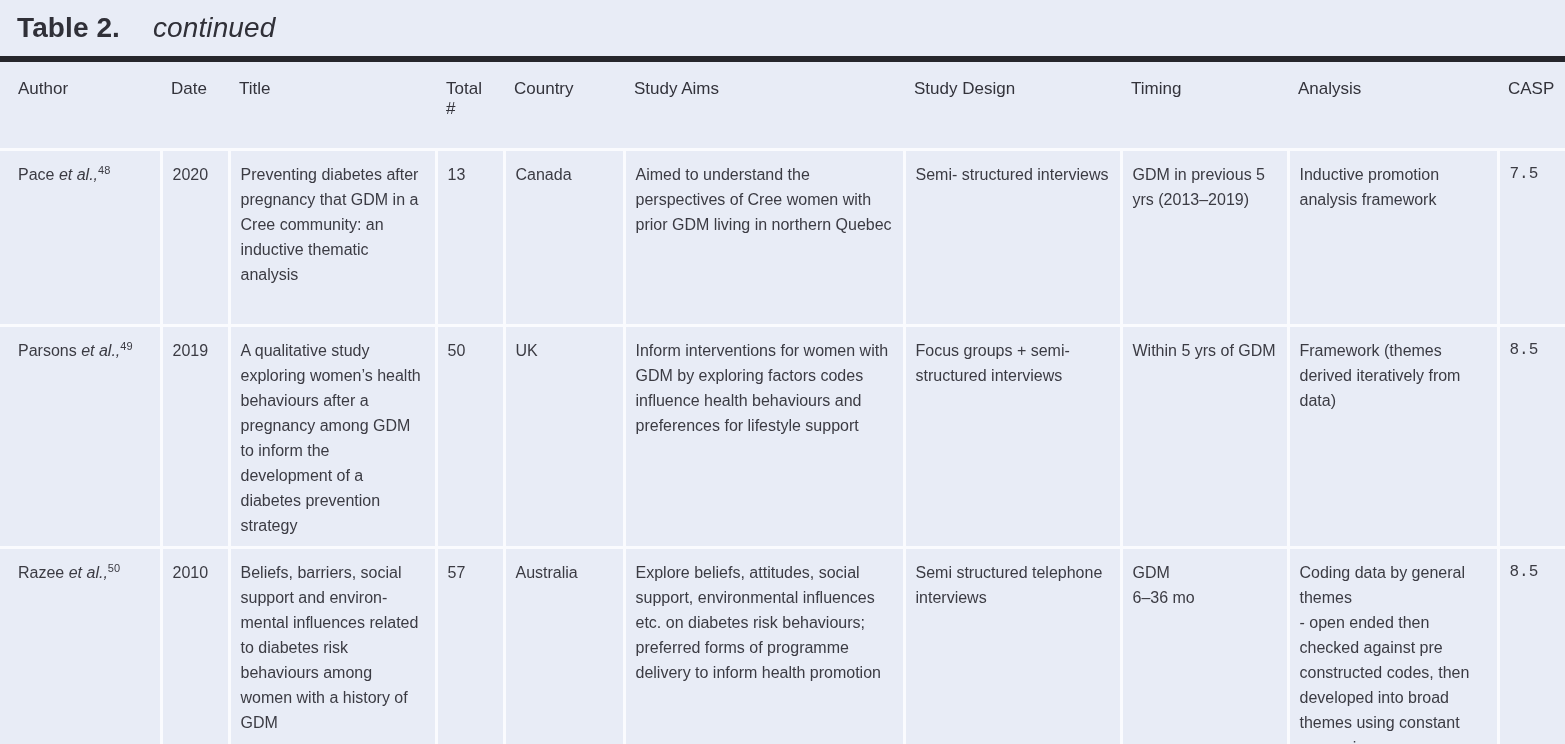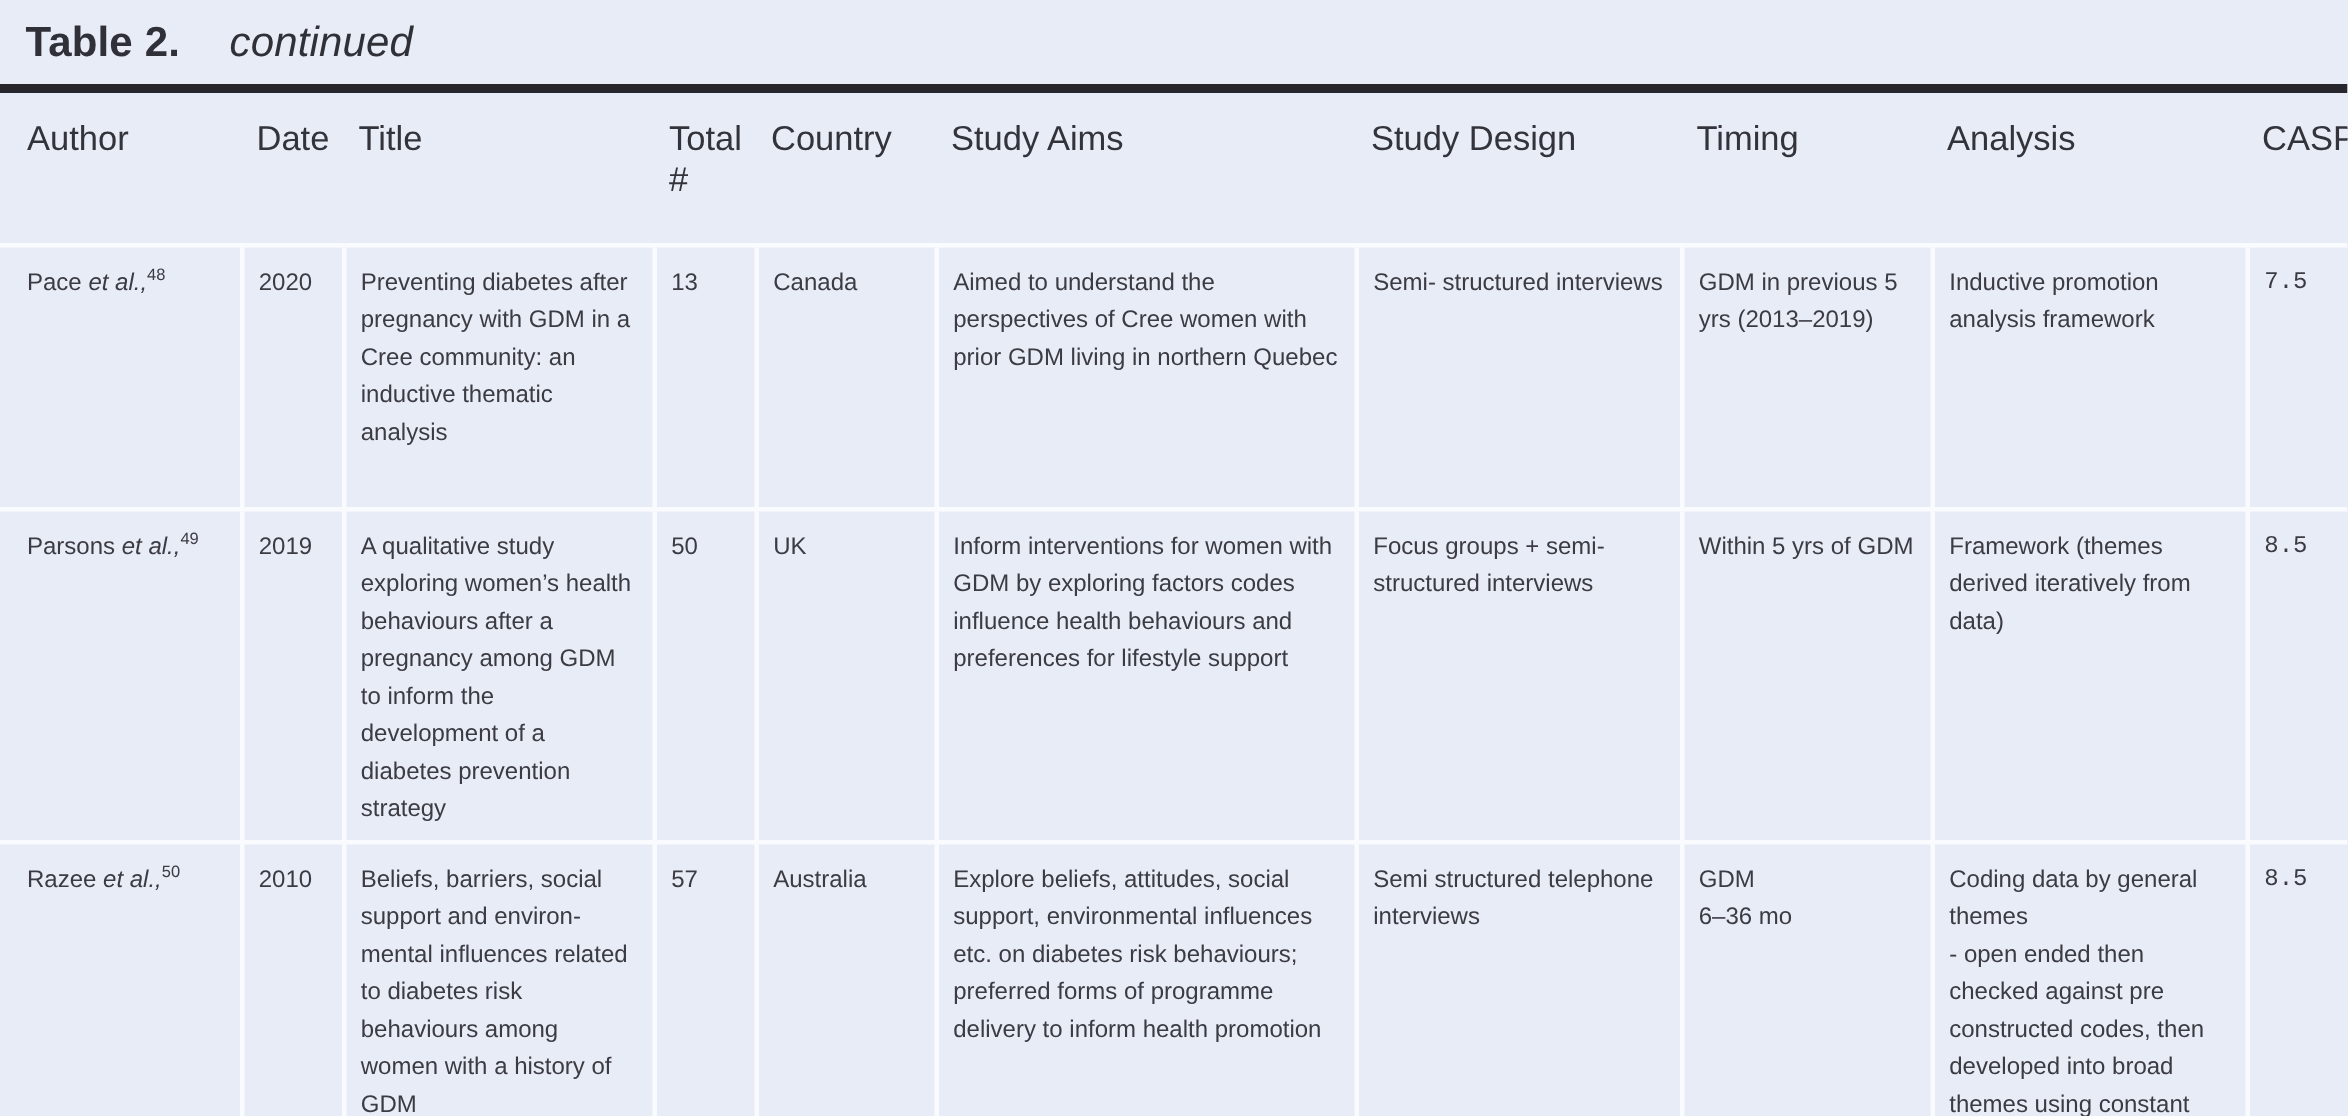--- a/index.html
+++ b/index.html
@@ -23,21 +23,21 @@
   .title-suffix { font-style: italic; margin-left: 20px; }
   .thick-rule { height: 6px; background: #26262c; width: 100%; }
   table {
     width: 1565px;
     border-collapse: collapse;
     table-layout: fixed;
   }
   th {
     text-align: left;
     font-weight: normal;
-    font-size: 23px;
+    font-size: 17px;
     color: #33333b;
     padding: 17px 8px 29px 10px;
     border-bottom: 3px solid #fafbfe;
     vertical-align: top;
   }
   th:first-child { padding-left: 18px; }
   td {
     vertical-align: top;
     font-size: 16px;
     line-height: 25px;
@@ -90,21 +90,21 @@
       <th>Study Design</th>
       <th>Timing</th>
       <th>Analysis</th>
       <th>CASP</th>
     </tr>
   </thead>
   <tbody id="table-body">
       <tr>
         <td><span>Pace </span><i>et al.,</i><sup>48</sup></td>
         <td>2020</td>
-        <td>Preventing diabetes after pregnancy with GDM in a Cree community: an inductive thematic analysis</td>
+        <td>Preventing diabetes after pregnancy that GDM in a Cree community: an inductive thematic analysis</td>
         <td>13</td>
         <td>Canada</td>
         <td>Aimed to understand the perspectives of Cree women with prior GDM living in northern Quebec</td>
         <td>Semi- structured interviews</td>
         <td>GDM in previous 5 yrs (2013–2019)</td>
         <td>Inductive promotion analysis framework</td>
         <td>7.5</td>
       </tr>
       <tr>
         <td><span>Parsons </span><i>et al.,</i><sup>49</sup></td>

